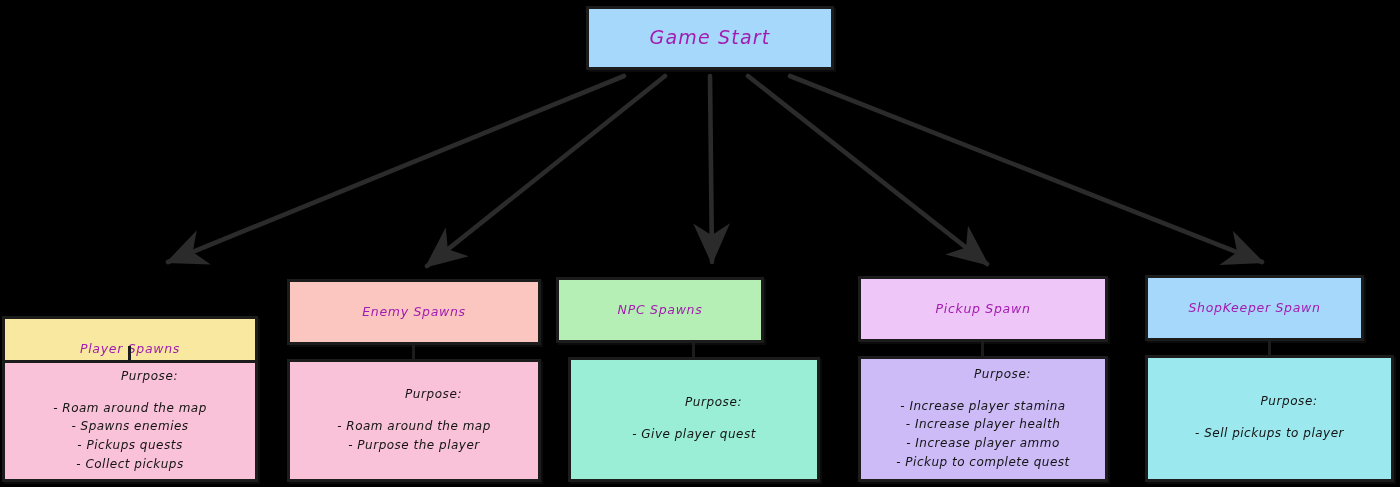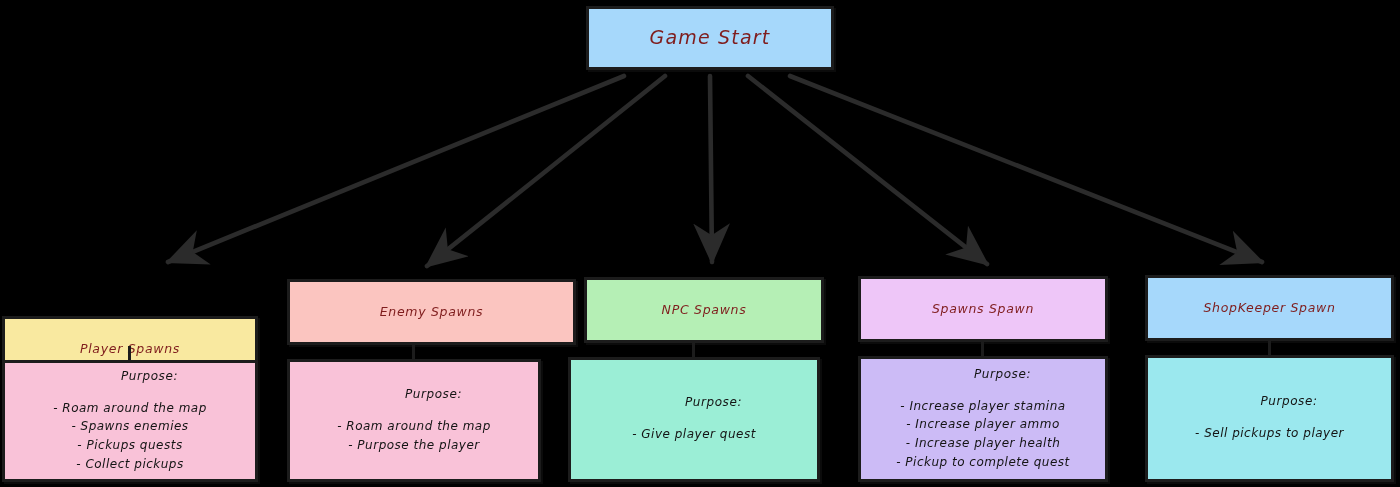--- a/index.html
+++ b/index.html
@@ -22,21 +22,21 @@
     flex-direction:column;
     text-align:center;
     color:#141414;
     box-shadow:2px 2px 0 #0b0b0b;
   }
   .node .label{
     font-family:"DejaVu Sans", sans-serif;
     font-style:italic;
     letter-spacing:.4px;
     line-height:1.35;
-    color:#7f1d1d;
+    color:#a21caf;
   }
 
   
   #root-node{
     left:586px;top:6px;width:248px;height:64px;
     background:#A6D8FB;
   }
   #root-node .label{font-size:19px;letter-spacing:1.2px;}
 
   
@@ -87,58 +87,58 @@
   <div class="node purpose" style="left:2px;top:360px;width:256px;height:122px;background:#F9C2D8;">
     <span class="ptitle">Purpose:</span>
     <div class="plist">
       <div class="pline">- Roam around the map</div>
       <div class="pline">- Spawns enemies</div>
       <div class="pline">- Pickups quests</div>
       <div class="pline">- Collect pickups</div>
     </div>
   </div>
 
-  <div class="node spawn-head" style="left:287px;top:279px;width:289px;background:#FBC5C0;">
+  <div class="node spawn-head" style="left:287px;top:279px;width:254px;background:#FBC5C0;">
     <span class="label">Enemy Spawns</span>
   </div>
   <div class="stub" style="left:412px;top:345px;height:14px;"></div>
   <div class="node purpose" style="left:287px;top:359px;width:254px;height:123px;background:#F9C2D8;">
     <span class="ptitle">Purpose:</span>
     <div class="plist">
       <div class="pline">- Roam around the map</div>
       <div class="pline">- Purpose the player</div>
     </div>
   </div>
 
-  <div class="node spawn-head" style="left:584px;top:277px;width:240px;background:#B5EFB5;">
+  <div class="node spawn-head" style="left:556px;top:277px;width:208px;background:#B5EFB5;">
     <span class="label">NPC Spawns</span>
   </div>
   <div class="stub" style="left:692px;top:343px;height:14px;"></div>
   <div class="node purpose" style="left:568px;top:357px;width:252px;height:125px;background:#9BEED6;">
     <span class="ptitle">Purpose:</span>
     <div class="plist">
       <div class="pline">- Give player quest</div>
     </div>
   </div>
 
   <div class="node spawn-head" style="left:858px;top:276px;width:250px;background:#EEC6F8;">
-    <span class="label">Spawns Spawn</span>
+    <span class="label">Pickup Spawn</span>
   </div>
   <div class="stub" style="left:981px;top:342px;height:14px;"></div>
   <div class="node purpose" style="left:858px;top:356px;width:250px;height:126px;background:#CCBBF6;">
     <span class="ptitle">Purpose:</span>
     <div class="plist">
       <div class="pline">- Increase player stamina</div>
+      <div class="pline">- Increase player health</div>
       <div class="pline">- Increase player ammo</div>
-      <div class="pline">- Increase player health</div>
       <div class="pline">- Pickup to complete quest</div>
     </div>
   </div>
 
-  <div class="node spawn-head" style="left:1145px;top:275px;width:249px;background:#A6D8FB;">
+  <div class="node spawn-head" style="left:1145px;top:275px;width:219px;background:#A6D8FB;">
     <span class="label">ShopKeeper Spawn</span>
   </div>
   <div class="stub" style="left:1268px;top:341px;height:14px;"></div>
   <div class="node purpose" style="left:1145px;top:355px;width:249px;height:127px;background:#9BE8EE;">
     <span class="ptitle">Purpose:</span>
     <div class="plist">
       <div class="pline">- Sell pickups to player</div>
     </div>
   </div>
 

